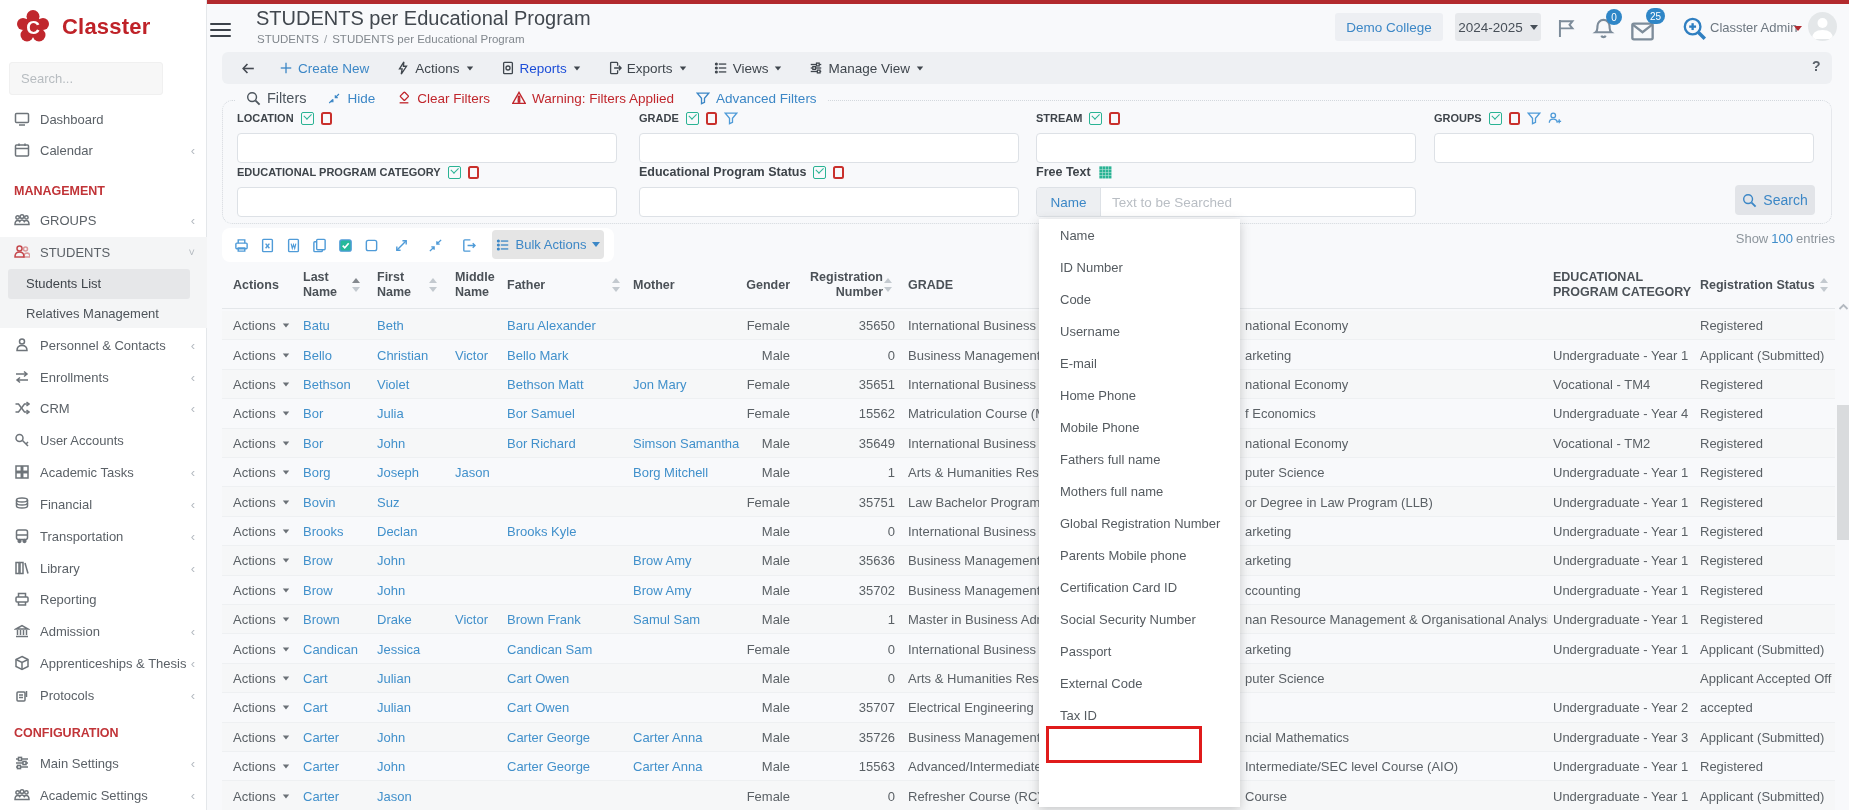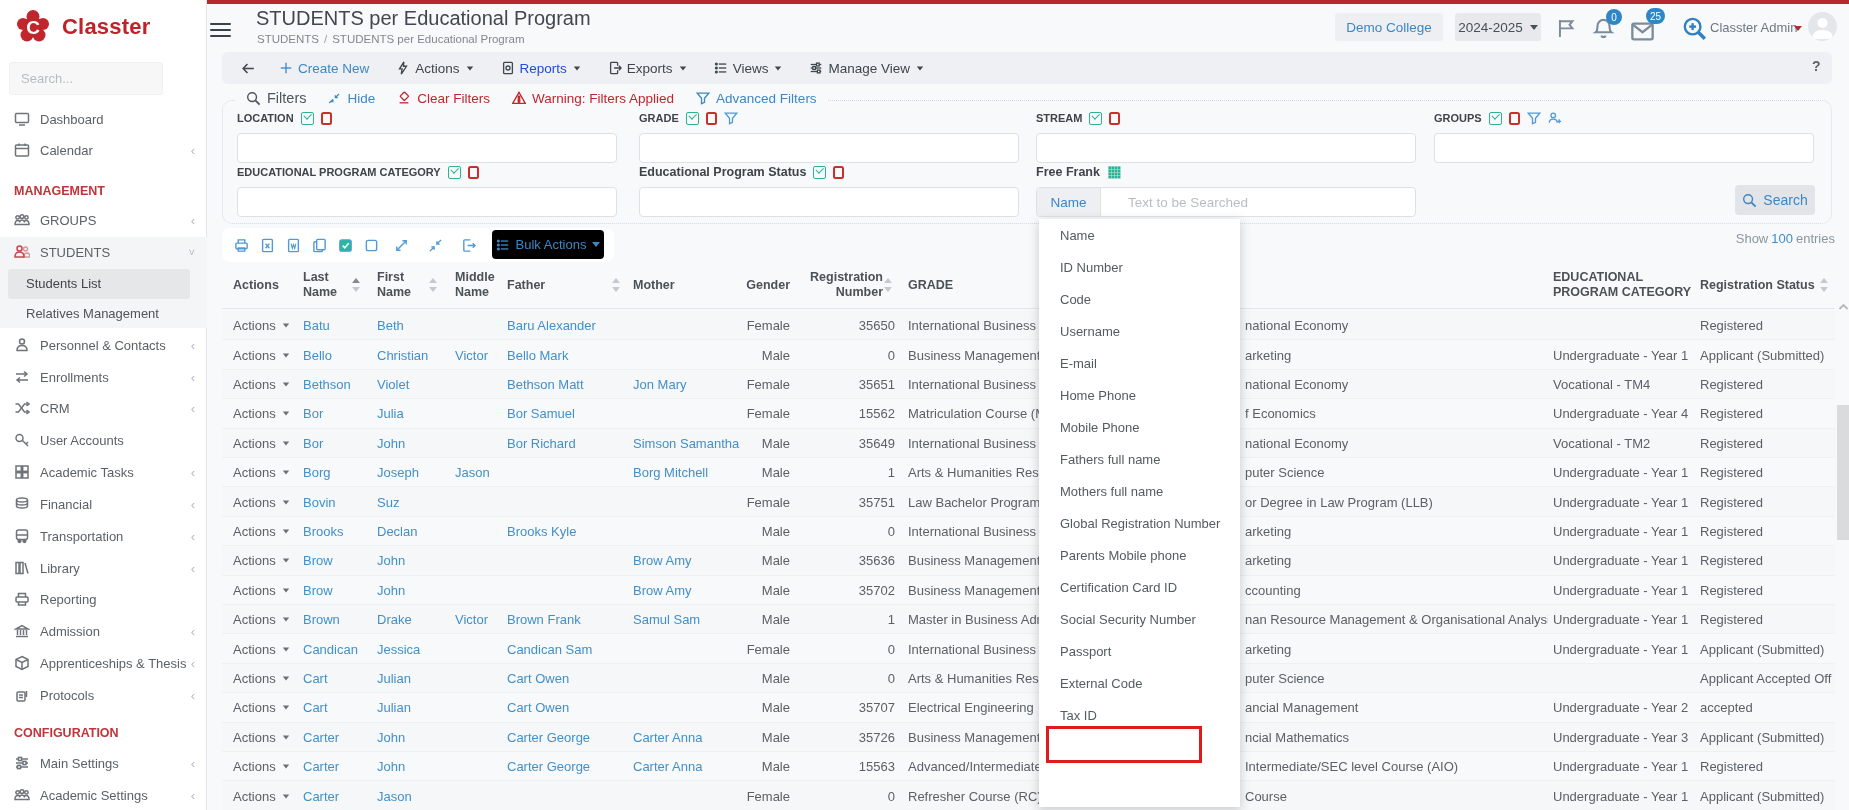--- a/index.html
+++ b/index.html
@@ -53,27 +53,27 @@
 .leg-blue { color:#3c87c6; }
 .leg-red { color:#c0262c; }
 .flabel { position:absolute; font-size:11px; font-weight:bold; color:#3e444a; display:flex; align-items:center; gap:7px; height:14px; }
 .flabel.mixed { font-size:12.5px; }
 .finput { position:absolute; width:380px; height:30px; background:#fff; border:1px solid #dde1e6; border-radius:4px; }
 .ck-green { width:13px; height:13px; border:1.6px solid #2ab394; border-radius:2px; position:relative; display:inline-block; }
 .ck-green:after { content:""; position:absolute; left:2px; top:0.5px; width:6px; height:3.5px; border-left:1.8px solid #2ab394; border-bottom:1.8px solid #2ab394; transform:rotate(-45deg); }
 .sq-red { width:11px; height:13px; border:2.2px solid #c9302c; border-radius:2.5px; display:inline-block; }
 #freetext-group { position:absolute; left:1036px; top:187px; width:380px; height:30px; border:1px solid #dde1e6; border-radius:4px; background:#fff; display:flex; overflow:hidden; }
 #ft-name { width:64px; background:#edeff2; color:#3c87c6; font-size:13.5px; display:flex; align-items:center; justify-content:center; border-right:1px solid #dde1e6; }
-#ft-input { flex:1; color:#b9bec4; font-size:13.5px; display:flex; align-items:center; padding-left:27px; }
+#ft-input { flex:1; color:#b9bec4; font-size:13.5px; display:flex; align-items:center; padding-left:11px; }
 #btn-search { position:absolute; left:1735px; top:185px; width:80px; height:30px; background:#e2e4e8; border-radius:4px; color:#3c87c6; font-size:14px; display:flex; align-items:center; justify-content:center; gap:6px; }
 
 
 #bulkbar { position:absolute; left:222px; top:228px; width:392px; height:34px; background:#fff; border-radius:8px; }
 .tt-ic { position:absolute; top:238px; color:#4f9bd8; }
-#bulk-btn { position:absolute; left:492px; top:230px; width:112px; height:29px; background:#000000; border-radius:4px; color:#3c87c6; font-size:13px; display:flex; align-items:center; justify-content:center; gap:6px; white-space:nowrap; }
+#bulk-btn { position:absolute; left:492px; top:230px; width:112px; height:29px; background:#e5e5e5; border-radius:4px; color:#3c87c6; font-size:13px; display:flex; align-items:center; justify-content:center; gap:6px; white-space:nowrap; }
 #show-entries { position:absolute; left:1640px; top:231px; width:195px; text-align:right; font-size:13px; color:#8d959c; }
 #show-entries b { color:#3f8dca; font-weight:normal; margin:0 3px; }
 
 
 .th { position:absolute; top:263px; height:44px; display:flex; align-items:center; font-size:12.5px; font-weight:bold; color:#4b5157; line-height:1.18; }
 .th.right { justify-content:flex-end; text-align:right; }
 #thead-line { position:absolute; left:222px; top:308px; width:1613px; height:1px; background:#e4e7ea; }
 .trow { position:absolute; left:222px; width:1613px; height:29.4px; border-bottom:1px solid #eef0f2; }
 .trow.odd { background:#f6f7f8; }
 .cell { position:absolute; top:0; height:29.4px; display:flex; align-items:center; font-size:13px; color:#5b6166; white-space:nowrap; overflow:hidden; }
@@ -560,21 +560,21 @@
         <span class="sq-red"></span>
       </div>
       <div class="finput" style="left:237px; top:187px"></div>
       <div class="flabel mixed" style="left:639px; top:165px">
         <span>Educational Program Status</span>
         <span class="ck-green"></span>
         <span class="sq-red"></span>
       </div>
       <div class="finput" style="left:639px; top:187px"></div>
       <div class="flabel mixed" style="left:1036px; top:165px">
-        <span>Free Frank</span>
+        <span>Free Text</span>
         <span>
           <svg width="15" height="15" viewBox="0 0 16 16" fill="none" stroke="#2ab394" stroke-width="1.5">
             <rect x="2.2" y="2.2" width="1.5" height="1.5"></rect>
             <rect x="5.5" y="2.2" width="1.5" height="1.5"></rect>
             <rect x="8.8" y="2.2" width="1.5" height="1.5"></rect>
             <rect x="12.099999999999998" y="2.2" width="1.5" height="1.5"></rect>
             <rect x="2.2" y="5.5" width="1.5" height="1.5"></rect>
             <rect x="5.5" y="5.5" width="1.5" height="1.5"></rect>
             <rect x="8.8" y="5.5" width="1.5" height="1.5"></rect>
             <rect x="12.099999999999998" y="5.5" width="1.5" height="1.5"></rect>
@@ -918,21 +918,20 @@
         <div class="cell" style="left:11px; width:70px">
           <span>Actions</span>
           <span class="caret"></span>
         </div>
         <div class="cell link " style="left:81px; width:74px">Cart</div>
         <div class="cell link " style="left:155px; width:78px">Julian</div>
         <div class="cell link " style="left:285px; width:126px">Cart Owen</div>
         <div class="cell  right" style="left:478px; width:90px">Male</div>
         <div class="cell  right" style="left:573px; width:100px">35707</div>
         <div class="cell  " style="left:686px; width:335px">Electrical Engineering</div>
-        <div class="cell  " style="left:1023px; width:303px">ancial Management</div>
         <div class="cell  " style="left:1331px; width:142px">Undergraduate - Year 2</div>
         <div class="cell  " style="left:1478px; width:135px">accepted</div>
       </div>
       <div class="trow odd" style="top:722.5999999999999px">
         <div class="cell" style="left:11px; width:70px">
           <span>Actions</span>
           <span class="caret"></span>
         </div>
         <div class="cell link " style="left:81px; width:74px">Carter</div>
         <div class="cell link " style="left:155px; width:78px">John</div>

